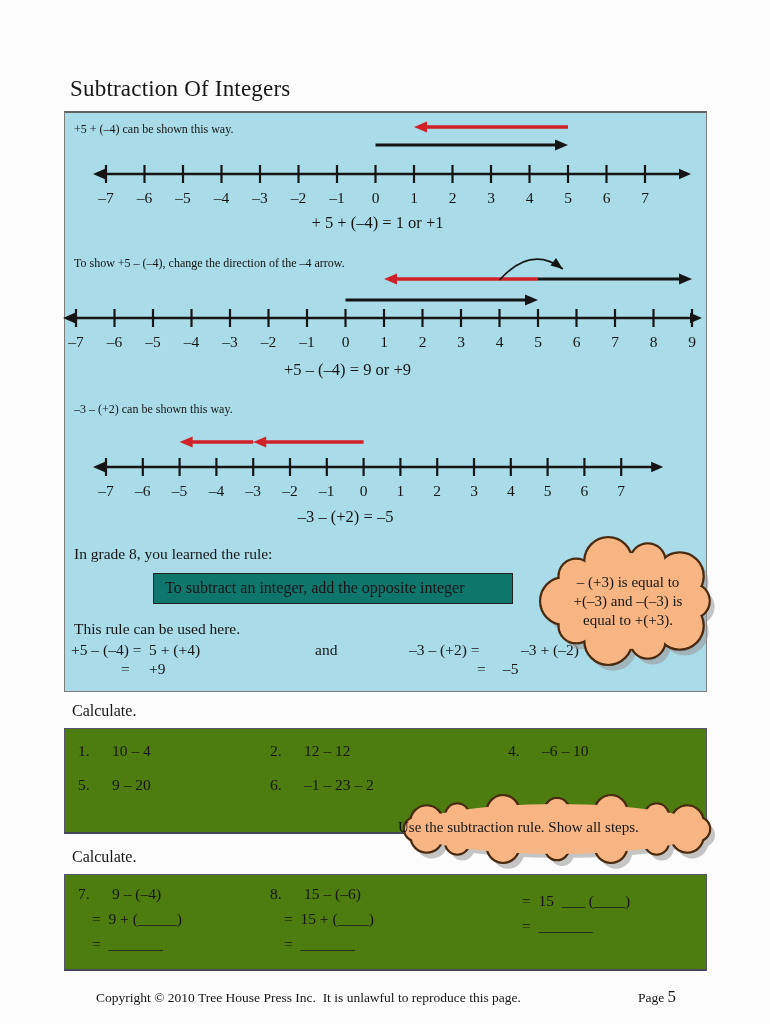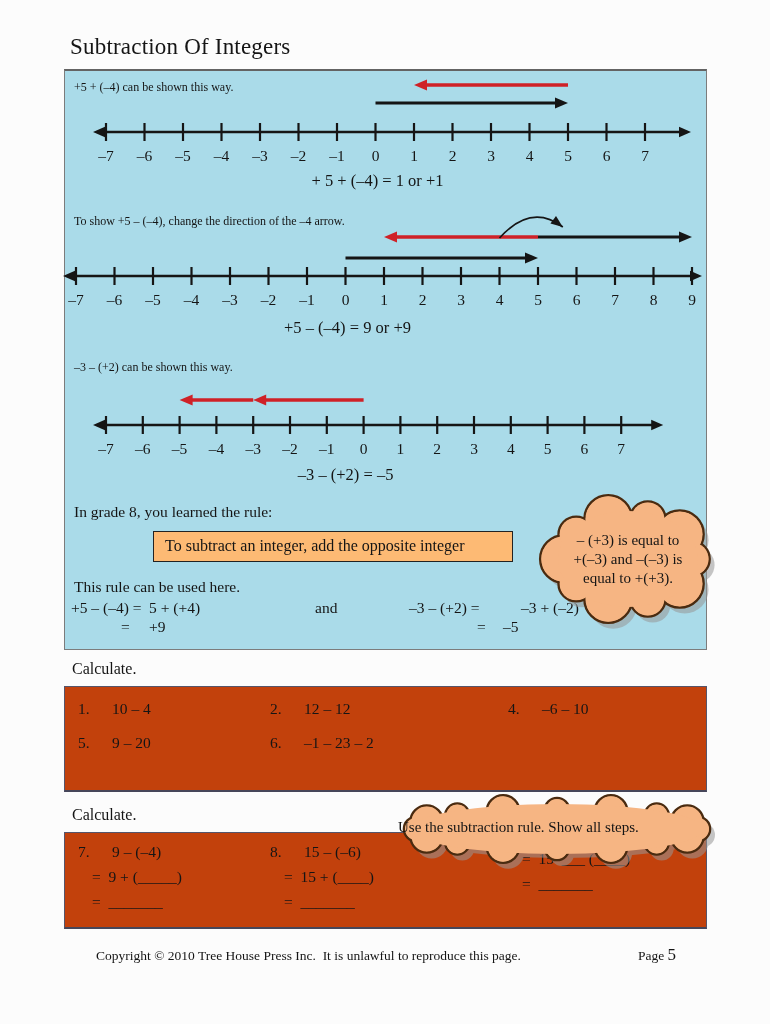--- a/index.html
+++ b/index.html
@@ -1,47 +1,47 @@
 <!DOCTYPE html>
 <html><head>
 <meta charset="utf-8">
 <style>
   html,body{margin:0;padding:0;}
   body{background:#e8e8e8;font-family:"Liberation Serif","DejaVu Serif",serif;color:#151515;}
   .page{position:relative;width:770px;height:1024px;margin:0 auto;background:#fcfcfc;overflow:hidden;}
-  h1.title{margin:34px 0 0 70px;font-size:23px;font-weight:500;letter-spacing:.2px;}
+  h1.title{margin:76px 0 0 70px;font-size:23px;font-weight:500;letter-spacing:.2px;}
 
   .lesson-box{position:relative;margin:9px 0 0 64px;width:643px;height:581px;
     background:#aadbe9;border:1.5px solid #7c7c7c;border-top:2px solid #636363;box-sizing:border-box;}
   .intro{margin:20px 0 0 9px;font-size:12px;}
   .intro.first{margin-top:9px;}
   .diagram{margin:0;}
   .diagram.d1{margin-top:-25px;}
   .diagram.d2{margin-top:-6px;}
   .diagram.d3{margin-top:8px;}
   .rule-intro{margin:16px 0 0 9px;font-size:15.5px;}
-  .rule-box{margin:10px 0 0 88px;width:360px;box-sizing:border-box;background:#fdba74;
+  .rule-box{margin:10px 0 0 88px;width:360px;box-sizing:border-box;background:#0f766e;
     border:1.6px solid #222;padding:5px 8px 6px 11px;font-size:16px;}
   .usage-intro{margin:16px 0 0 9px;font-size:15.5px;}
   .worked{position:relative;height:38px;margin-top:3px;font-size:15.5px;line-height:18px;}
   .worked span{position:absolute;white-space:nowrap;}
   .w-lhs1{left:6px;top:0;}   .w-step1{left:84px;top:0;}
   .w-conj{left:250px;top:0;} .w-lhs2{left:344px;top:0;} .w-step2{left:456px;top:0;}
   .w-eq1{left:56px;top:19px;} .w-ans1{left:84px;top:19px;}
   .w-eq2{left:412px;top:19px;} .w-ans2{left:438px;top:19px;}
 
   .cloud{position:absolute;}
   .cloud-note{left:474px;top:427px;width:178px;height:122px;}
   .cloud-note .cloud-text{position:relative;padding-top:33px;text-align:center;font-size:15px;line-height:19px;}
   .cloud-tip{left:398px;top:798px;width:318px;height:62px;z-index:6;}
   .cloud-tip .cloud-text{position:relative;padding-top:21px;font-size:15px;white-space:nowrap;}
 
   .calc-label{margin:10px 0 0 72px;font-size:16px;}
   .calc-label.second{margin-top:14px;}
-  .ex-box{margin:8px 0 0 64px;width:643px;box-sizing:border-box;background:#c2410c;
+  .ex-box{margin:8px 0 0 64px;width:643px;box-sizing:border-box;background:#4d7c0f;
     border:1.2px solid #55556b;border-bottom:2.4px solid #46465a;}
   .ex1{height:106px;padding:13px 0 0 13px;display:grid;grid-template-columns:192px 238px auto;row-gap:16px;align-content:start;}
   .ex2{height:97px;padding:10px 0 0 13px;display:grid;grid-template-columns:192px 238px auto;align-content:start;}
   .prob{font-size:15.5px;white-space:nowrap;}
   .prob .num{display:inline-block;min-width:34px;}
   .prob .step{margin:7px 0 0 14px;}
 
   .footer{display:flex;justify-content:space-between;align-items:baseline;margin:16px 94px 0 96px;font-size:13.5px;}
   .footer .pagenum .n{font-size:17px;}
 </style>

